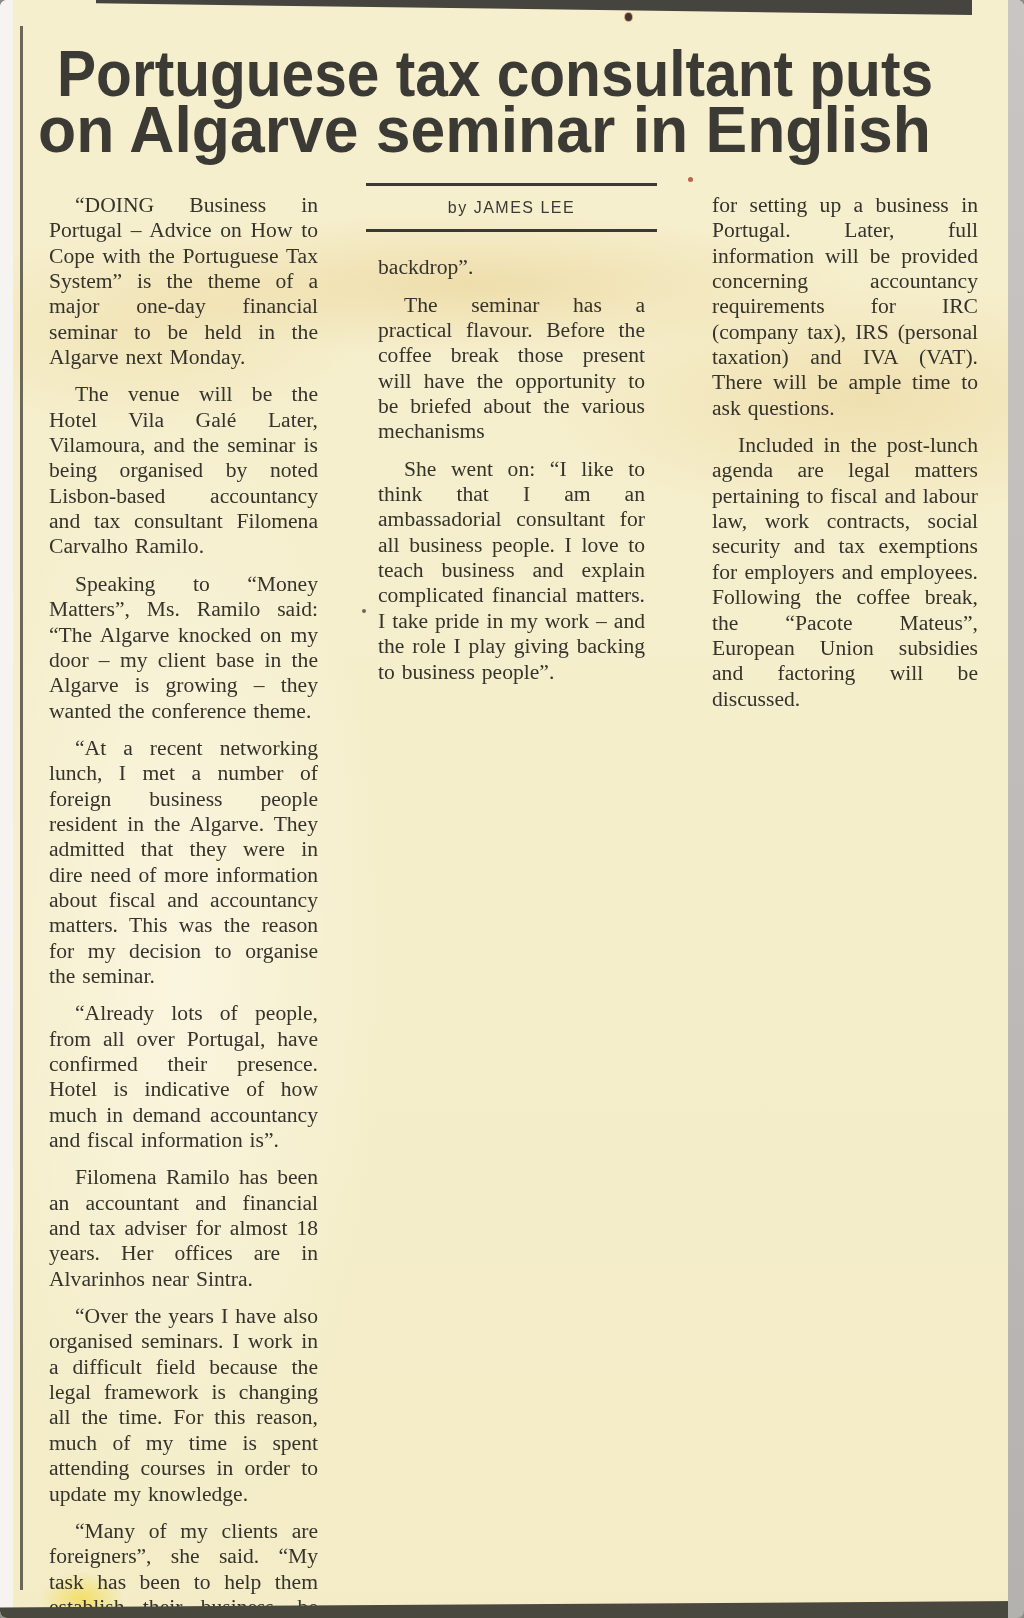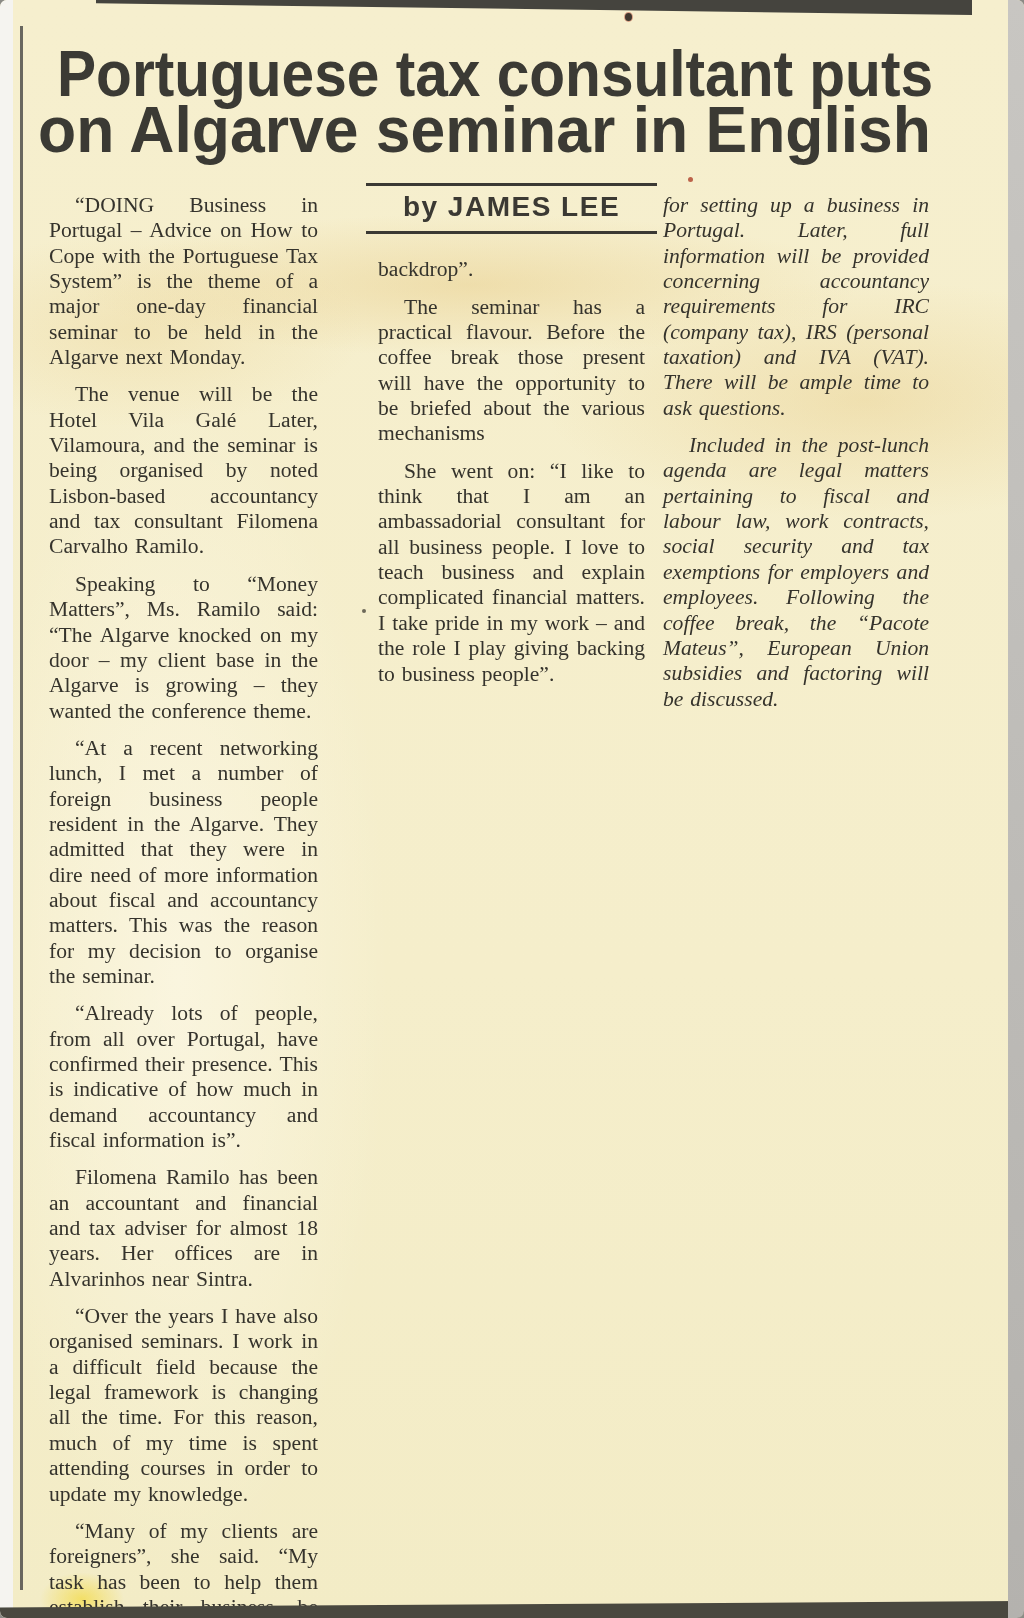--- a/index.html
+++ b/index.html
@@ -36,49 +36,49 @@
   
   .headline{position:absolute;left:38px;top:18px;width:940px;height:160px;}
   .headline text{
     font-family:"Liberation Sans", sans-serif;
     font-weight:bold;font-size:64px;fill:#3b3a34;
   }
   
   .col{position:absolute;top:181px;color:#35332c;font-size:21.6px;line-height:25.35px;}
   .col-1{left:37px;width:293px;}
   .col-2{left:366px;width:291px;}
-  .col-3{left:651px;width:290px;font-style:italic;}
+  .col-3{left:700px;width:290px;}
   .para{margin:12px;text-indent:26px;text-align:justify;word-spacing:1.5px;}
   .para.cont{text-indent:0;}
   
   .byline-box{
     border-top:3px solid #3b3933;border-bottom:3px solid #3b3933;
     padding:8px 0 9px;margin:2px 0 23px;text-align:center;
   }
   .byline-text{
-    font-family:"Liberation Sans", sans-serif;font-weight:bold;
-    font-size:28px;letter-spacing:1.5px;color:#3b3933;
+    font-family:"Liberation Sans", sans-serif;font-weight:normal;
+    font-size:16px;letter-spacing:1.5px;color:#3b3933;
   }
 </style>
 </head>
 <body>
 
 <div class="page">
 
   <svg class="headline" width="940" height="160" viewBox="0 0 940 160">
     <text x="19" y="78" textLength="876" lengthAdjust="spacingAndGlyphs">Portuguese tax consultant puts</text>
     <text x="0" y="134" textLength="893" lengthAdjust="spacingAndGlyphs">on Algarve seminar in English</text>
   </svg>
 
   <div class="col col-1">
       <p class="para">“DOING Business in Portugal – Advice on How to Cope with the Portuguese Tax System” is the theme of a major one-day financial seminar to be held in the Algarve next Monday.</p>
       <p class="para">The venue will be the Hotel Vila Galé Later, Vilamoura, and the seminar is being organised by noted Lisbon-based accountancy and tax consultant Filomena Carvalho Ramilo.</p>
       <p class="para">Speaking to “Money Matters”, Ms. Ramilo said: “The Algarve knocked on my door – my client base in the Algarve is growing – they wanted the conference theme.</p>
       <p class="para">“At a recent networking lunch, I met a number of foreign business people resident in the Algarve. They admitted that they were in dire need of more information about fiscal and accountancy matters. This was the reason for my decision to organise the seminar.</p>
-      <p class="para">“Already lots of people, from all over Portugal, have confirmed their presence. This is indicative of how much in demand accountancy and fiscal information is”.</p>
+      <p class="para">“Already lots of people, from all over Portugal, have confirmed their presence. Hotel is indicative of how much in demand accountancy and fiscal information is”.</p>
       <p class="para">Filomena Ramilo has been an accountant and financial and tax adviser for almost 18 years. Her offices are in Alvarinhos near Sintra.</p>
       <p class="para">“Over the years I have also organised seminars. I work in a difficult field because the legal framework is changing all the time. For this reason, much of my time is spent attending courses in order to update my knowledge.</p>
       <p class="para">“Many of my clients are foreigners”, she said. “My task has been to help them establish their business, be their accountants, advise on tax-efficient management and provide profit-maximising solutions.</p>
       <p class="para">“I am only too aware that bureaucracy can be an intimidating business</p>
     </div>
 
   <div class="col col-2">
     <div class="byline-box">
       <span class="byline-text">by JAMES LEE</span>
     </div>

